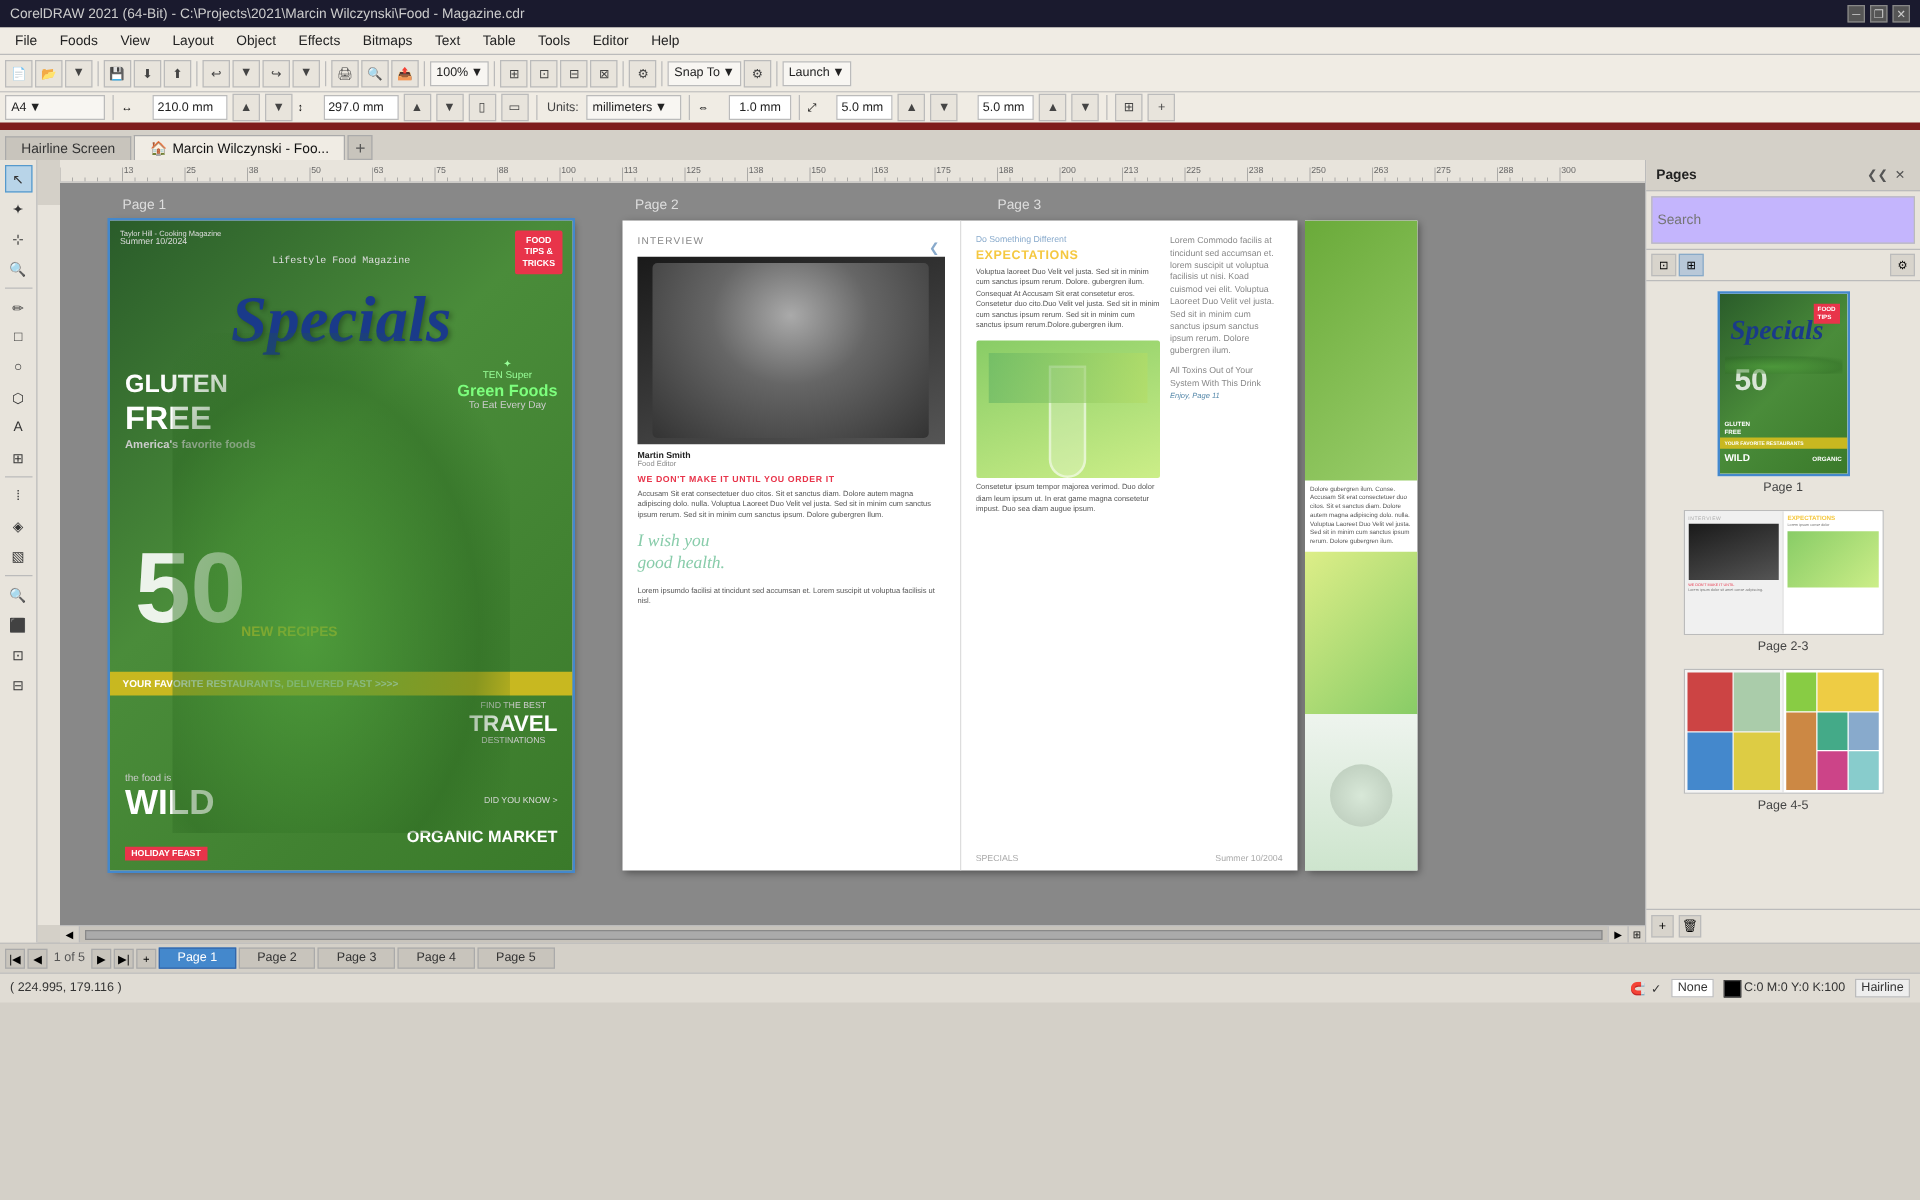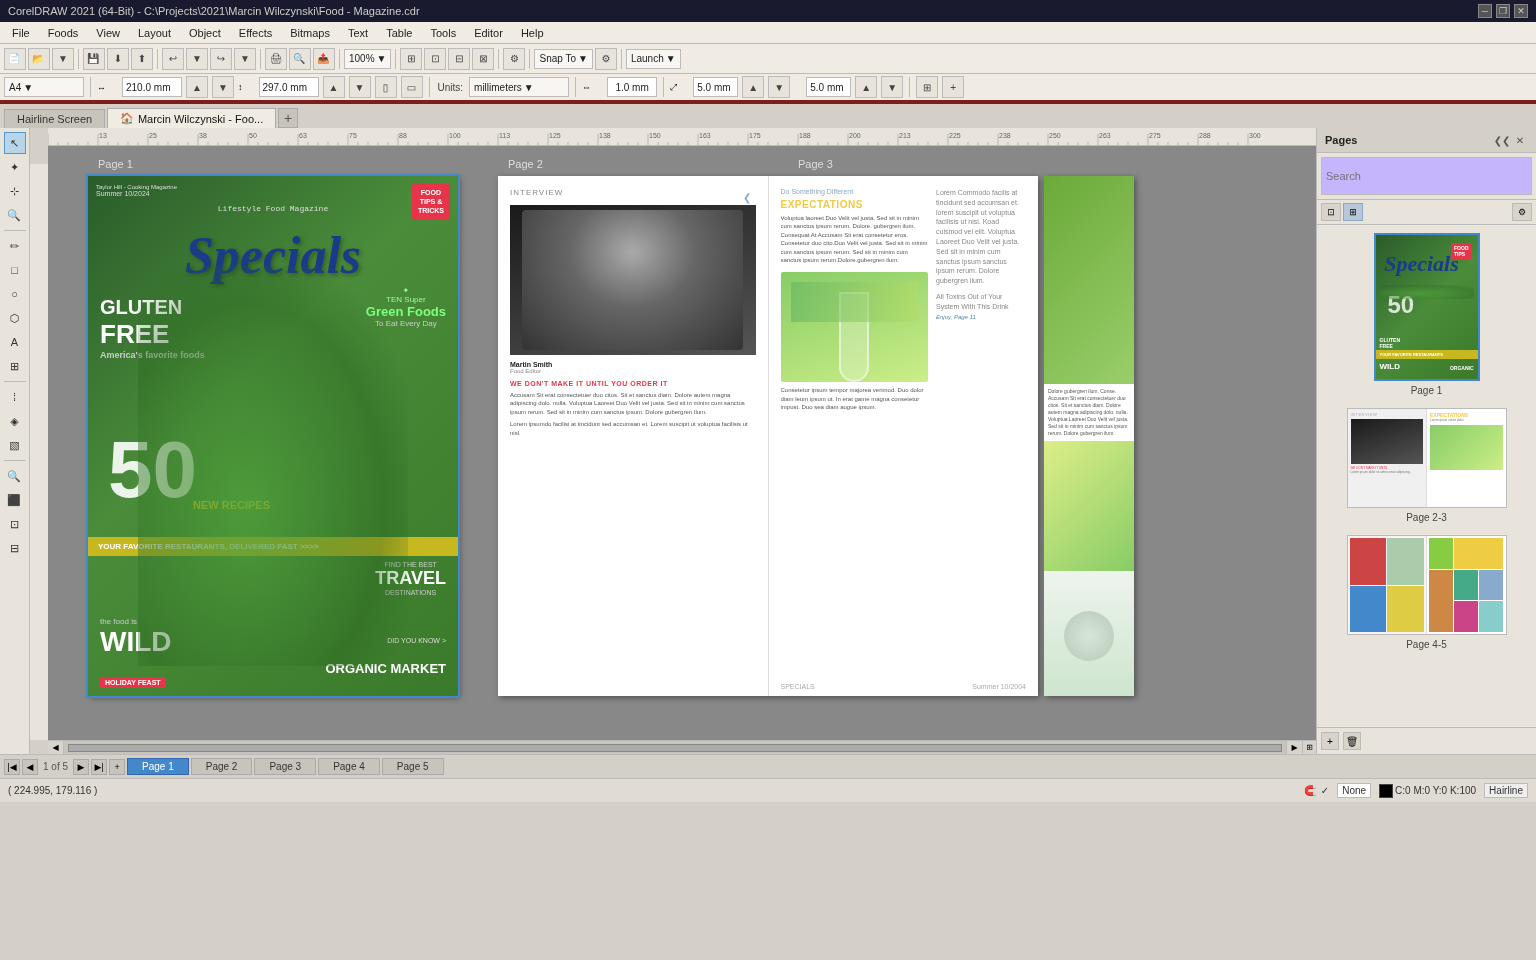--- a/index.html
+++ b/index.html
@@ -45,21 +45,21 @@
       padding: 0 4px;
       border-bottom: 1px solid #bbb;
       gap: 2px;
     }
     #toolbar-2 {
       background: #f0ece4;
       height: 30px;
       display: flex;
       align-items: center;
       padding: 0 4px;
-      border-bottom: 4px solid #7f1d1d;
+      border-bottom: 6px solid #7f1d1d;
       gap: 4px;
     }
     .toolbar-btn {
       width: 22px; height: 22px;
       background: #e8e4dc;
       border: 1px solid #bbb;
       display: flex; align-items: center; justify-content: center;
       cursor: pointer; font-size: 10px; color: #444;
     }
     .toolbar-sep { width: 1px; height: 20px; background: #bbb; margin: 0 2px; }
@@ -444,21 +444,21 @@
   <div class="toolbar-btn">▲</div>
   <div class="toolbar-btn">▼</div>
   <span style="font-size:9px;">↕</span>
   <input class="toolbar-input" style="width: 60px;" value="297.0 mm">
   <div class="toolbar-btn">▲</div>
   <div class="toolbar-btn">▼</div>
   <div class="toolbar-btn">▯</div>
   <div class="toolbar-btn">▭</div>
   <div class="toolbar-sep"></div>
   <span class="toolbar-label">Units:</span>
-  <div class="dropdown-btn" style="width:100px;">
+  <div class="dropdown-btn" style="width:76px;">
     <span>millimeters</span>
     <span>▼</span>
   </div>
   <div class="toolbar-sep"></div>
   <span style="font-size:9px;">⇔</span>
   <input class="toolbar-input" style="width: 50px; text-align: center;" value="1.0 mm">
   <div class="toolbar-sep"></div>
   <span style="font-size:9px;">⤢</span>
   <input class="toolbar-input" style="width: 45px;" value="5.0 mm">
   <div class="toolbar-btn">▲</div>
@@ -749,20 +749,21 @@
               <div class="interview-photo" style="height:150px; margin-bottom:6px; background: linear-gradient(160deg,#1a1a1a,#555);">
                 <div style="width:90%; height:140px; background: radial-gradient(ellipse at 50% 30%, #aaa 0%, #666 40%, #333 100%); border-radius:4px;"></div>
               </div>
 
               <div class="interview-name">Martin Smith</div>
               <div class="interview-title-tag">Food Editor</div>
 
               <div class="headline-red">WE DON'T MAKE IT UNTIL YOU ORDER IT</div>
               <div class="body-text">Accusam Sit erat consectetuer duo citos. Sit et sanctus diam. Dolore autem magna adipiscing dolo. nulla. Voluptua Laoreet Duo Velit vel justa. Sed sit in minim cum sanctus ipsum rerum. Sed sit in minim cum sanctus ipsum. Dolore gubergren Ilum.</div>
 
+              <div class="quote-text">I wish you<br>good health.</div>
 
               <div class="body-text">Lorem ipsumdo facilisi at tincidunt sed accumsan et. Lorem suscipit ut voluptua facilisis ut nisl.</div>
             </div>
 
             <div class="spread-page right" style="flex:1; overflow:hidden; padding:12px; position:relative;">
 
               <div style="display:flex; gap:8px; height:100%;">
 
                 <div style="flex:1; overflow:hidden;">
                   <div style="font-size:7px; color:#88aacc; margin-bottom:4px;">Do Something Different</div>

